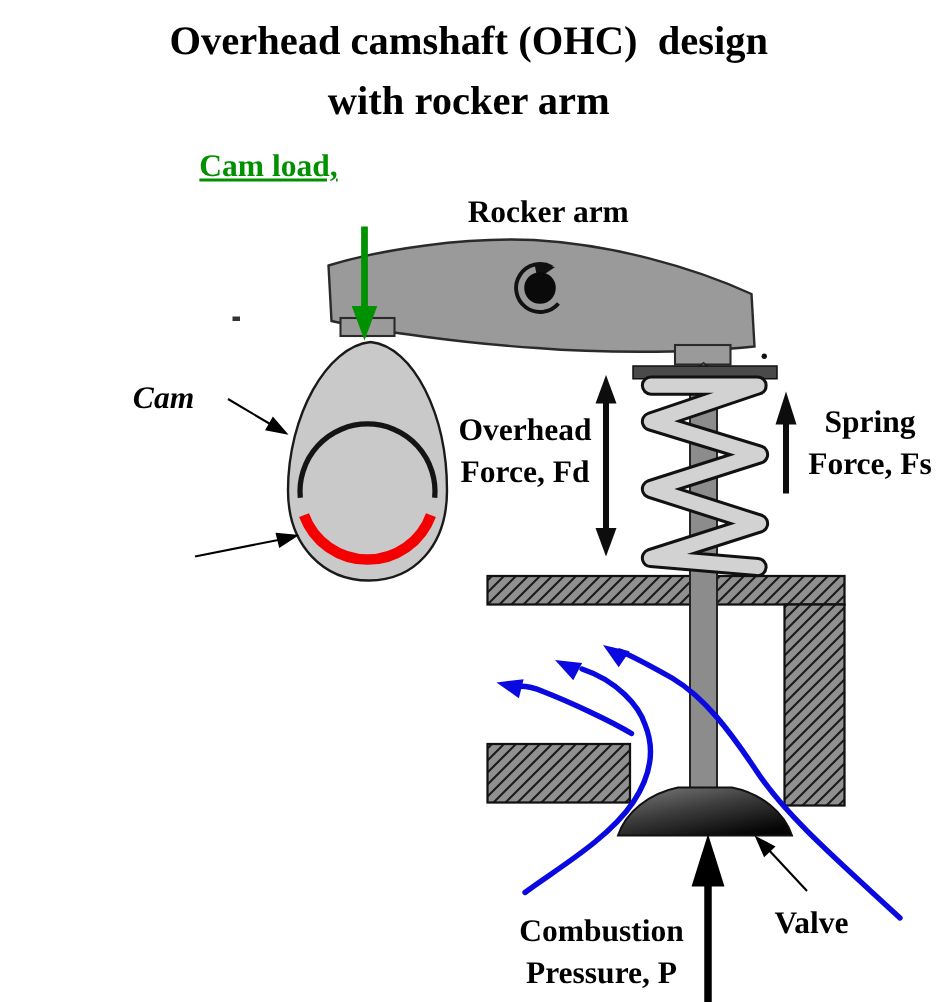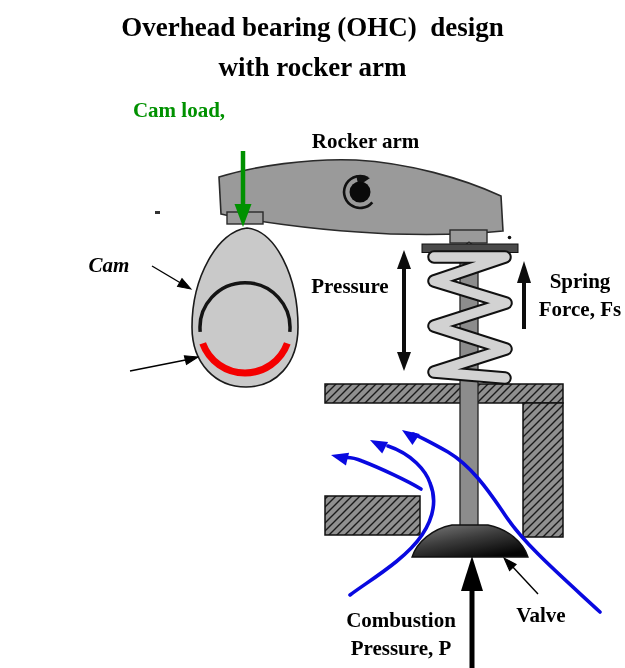--- a/index.html
+++ b/index.html
@@ -100,35 +100,36 @@
         <line x1="538" y1="594" x2="511" y2="565" stroke-width="1.4"></line>
         <polygon points="0,0 -13,-4.5 -13,4.5" transform="translate(504,558) rotate(-133)"></polygon>
       </g>
     </g>
 
     <rect x="155" y="211" width="5" height="3" fill="#333"></rect>
     <circle cx="509.5" cy="237.5" r="1.8" fill="#111"></circle>
   </svg>
 
   <div id="title">
-    <span class="t-line">Overhead bearing (OHC)  design</span>
+    <span class="t-line">Overhead camshaft (OHC)  design</span>
     <span class="t-line">with rocker arm</span>
   </div>
 
-  <div class="lbl green" style="left:100px;top:97px;width:158px;">
+  <div class="lbl green" style="left:100px;top:97px;width:158px;text-decoration:underline;">
     <span class="t-line">Cam load,</span>
   </div>
 
   <div class="lbl" style="left:293px;top:128px;width:145px;">Rocker arm</div>
 
   <div class="lbl" style="left:76px;top:252px;width:66px;font-style:italic;">Cam</div>
 
 
   <div class="lbl" style="left:292px;top:273px;width:116px;">
-    <span class="t-line">Pressure</span>
+    <span class="t-line">Overhead</span>
+    <span class="t-line">Force, Fd</span>
   </div>
 
   <div class="lbl" style="left:532px;top:268px;width:96px;">
     <span class="t-line">Spring</span>
     <span class="t-line">Force, Fs</span>
   </div>
 
   <div class="lbl" style="left:327px;top:607px;width:148px;">
     <span class="t-line">Combustion</span>
     <span class="t-line">Pressure, P</span>

